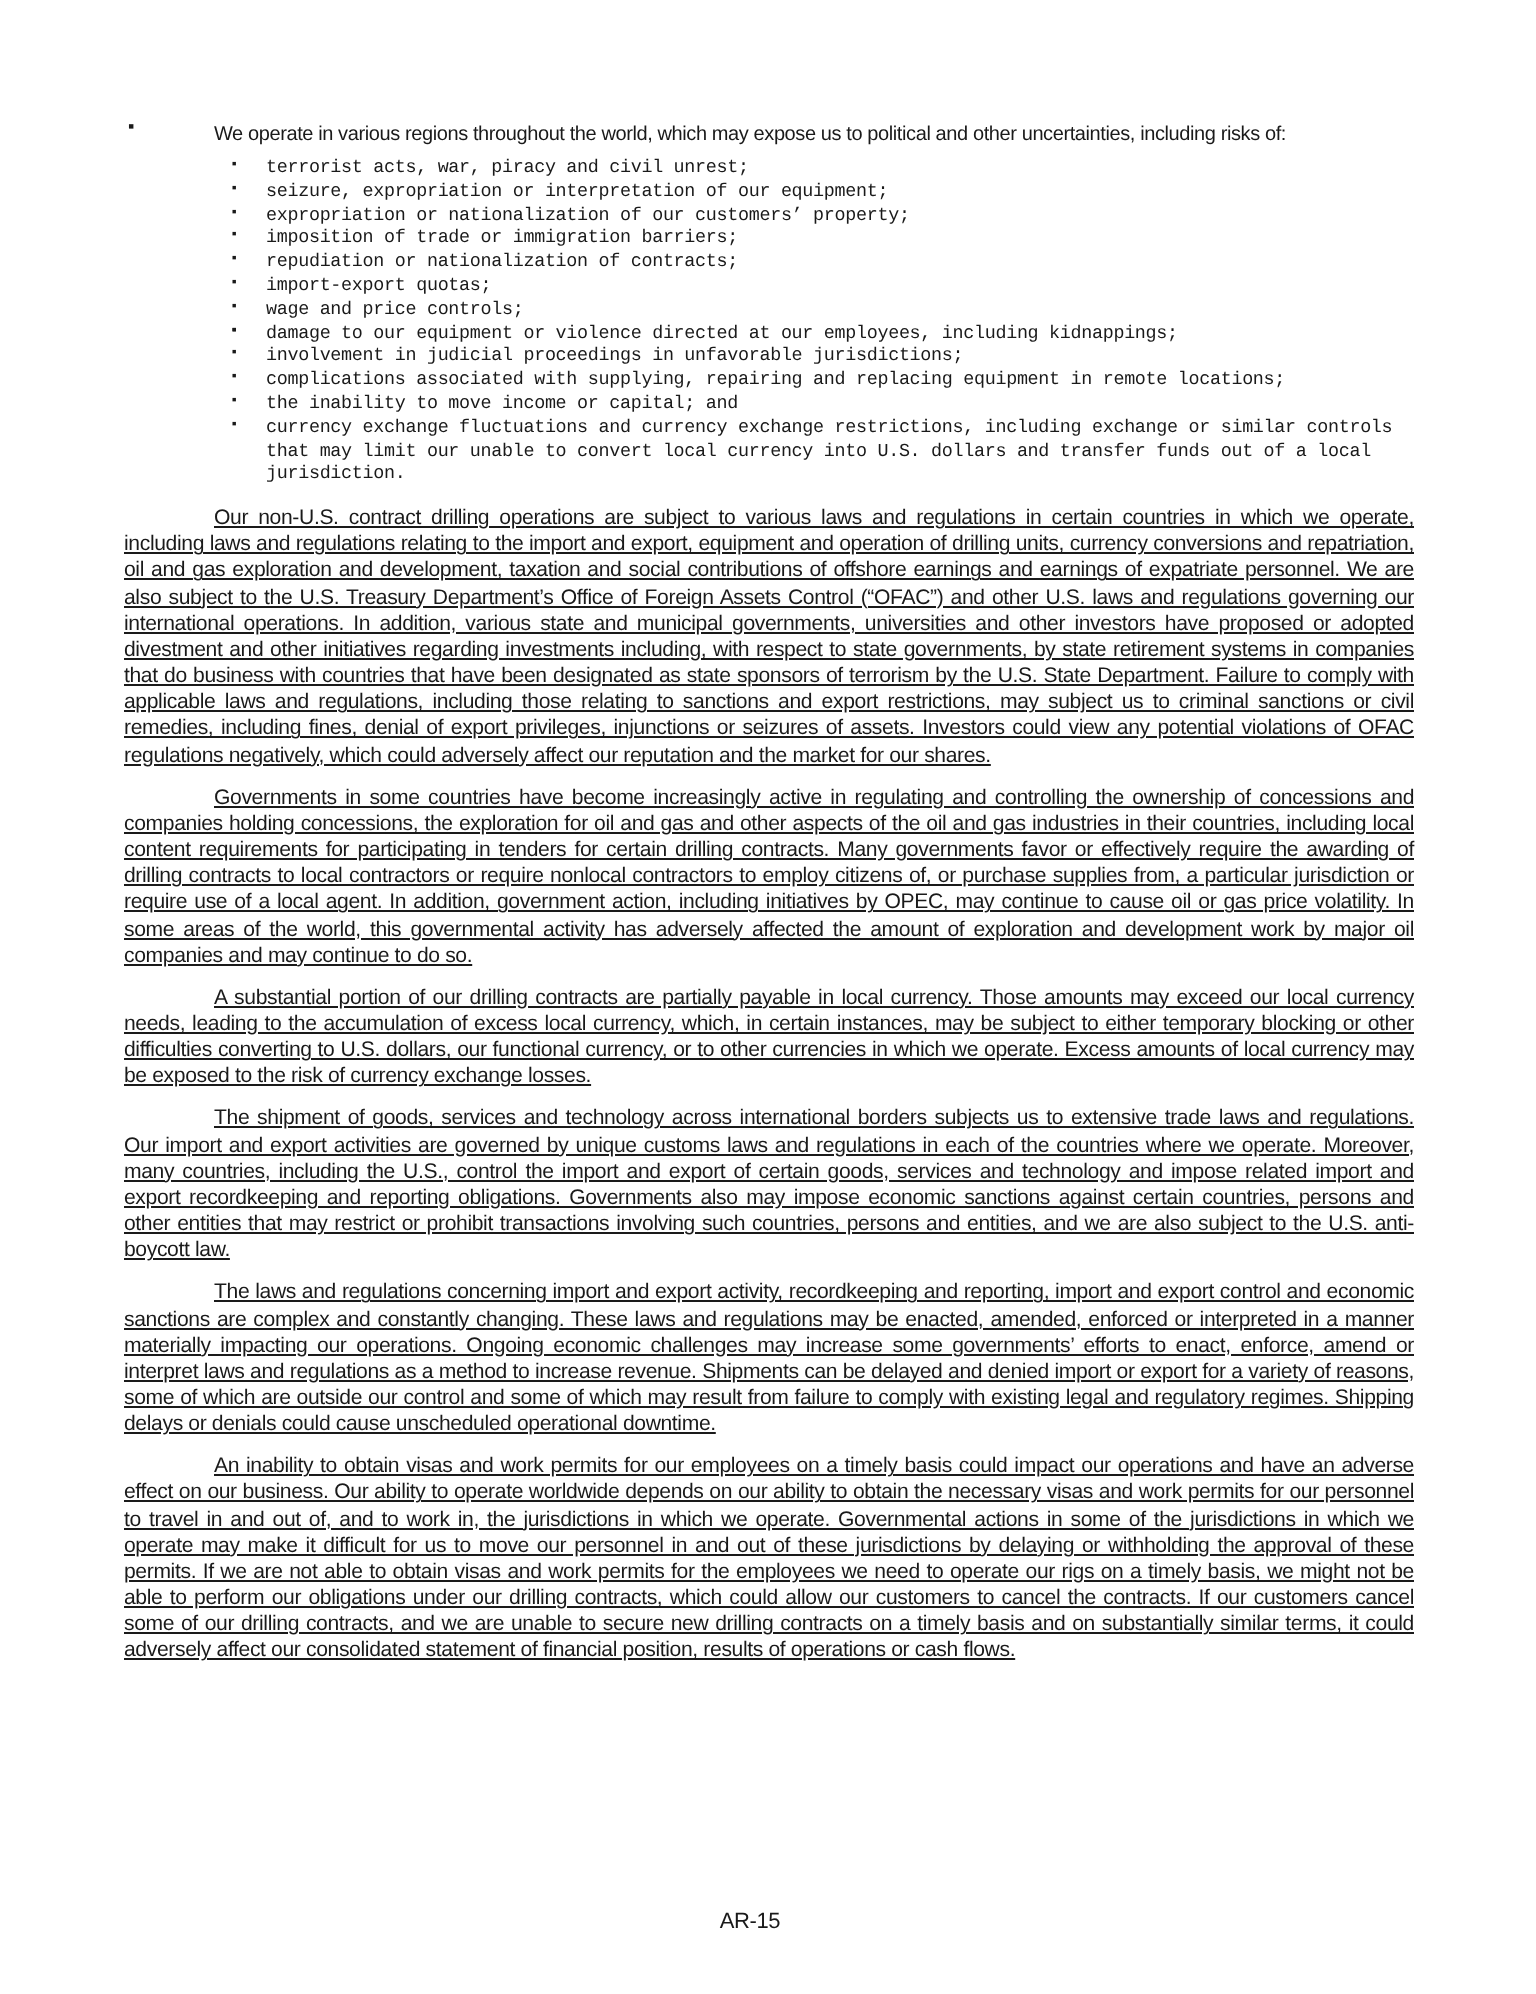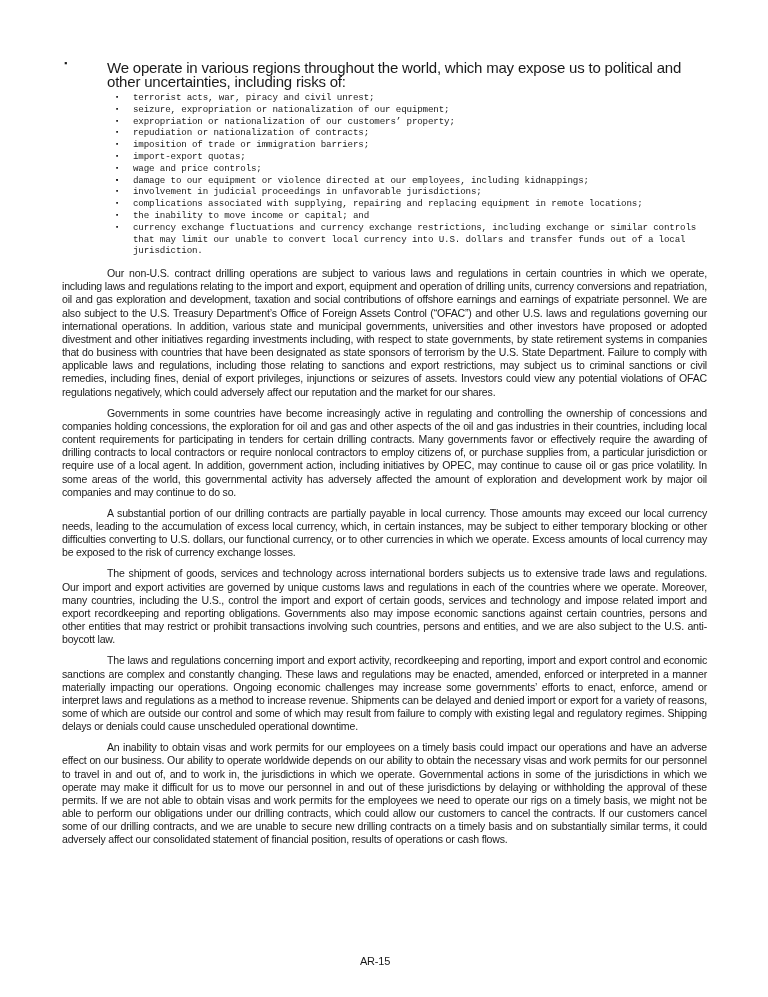--- a/index.html
+++ b/index.html
@@ -3,44 +3,44 @@
 <meta charset="utf-8">
 <style>
   html, body { margin: 0; padding: 0; background: #ffffff; }
   body {
     width: 768px; height: 997px; position: relative; overflow: hidden;
     font-family: "Liberation Sans", sans-serif; color: #1a1a1a;
   }
   .page { position: absolute; left: 62px; top: 56px; width: 645px; }
   .risk-head { position: relative; font-size: 11.2px; font-weight: bold; font-style: italic; line-height: 14px; padding-left: 24px; letter-spacing: -0.15px; }
   .risk-head .mk { position: absolute; left: 2px; top: 0; font-style: normal; font-size: 9px; }
-  .intro { margin: 5px 0 3px 45px; font-size: 15px; line-height: 14px; letter-spacing: -0.2px; }
+  .intro { margin: 5px 0 3px 45px; font-size: 10px; line-height: 14px; letter-spacing: -0.2px; }
   ul.risks { list-style: none; margin: 0; padding: 0 0 0 71px; font-family: Liberation Mono, monospace; }
   ul.risks li { position: relative; font-size: 9.2px; line-height: 11.8px; letter-spacing: -0.15px; }
   ul.risks li .mk { position: absolute; left: -18px; top: 0; font-size: 7px; }
-  p.para { margin: 8px 0 0 0; font-size: 10.55px; line-height: 13.15px; text-align: justify; text-indent: 45px; letter-spacing: -0.18px; }
+  p.para { margin: 8px 0 0 0; font-size: 10.55px; line-height: 13.15px; text-align: justify; text-indent: 45px; letter-spacing: -0.18px; text-decoration: underline; }
   p.para.first { margin-top: 10px; }
   .footer { position: absolute; top: 955px; left: 0; width: 750px; text-align: center; font-size: 11px; letter-spacing: -0.2px; }
 </style>
 </head>
 <body>
 
 <div class="page">
   <div class="risk-head">
     <span class="mk">▪</span>
   </div>
 
   <div class="intro">We operate in various regions throughout the world, which may expose us to political and other uncertainties, including risks of:</div>
 
   <ul class="risks">
     <li><span class="mk">▪</span><span>terrorist acts, war, piracy and civil unrest;</span></li>
-    <li><span class="mk">▪</span><span>seizure, expropriation or nationalization of our equipment;</span></li>
+    <li><span class="mk">▪</span><span>seizure, expropriation or interpretation of our equipment;</span></li>
     <li><span class="mk">▪</span><span>expropriation or nationalization of our customers’ property;</span></li>
+    <li><span class="mk">▪</span><span>imposition of trade or immigration barriers;</span></li>
     <li><span class="mk">▪</span><span>repudiation or nationalization of contracts;</span></li>
-    <li><span class="mk">▪</span><span>imposition of trade or immigration barriers;</span></li>
     <li><span class="mk">▪</span><span>import-export quotas;</span></li>
     <li><span class="mk">▪</span><span>wage and price controls;</span></li>
     <li><span class="mk">▪</span></li>
     <li><span class="mk">▪</span><span>damage to our equipment or violence directed at our employees, including kidnappings;</span></li>
     <li><span class="mk">▪</span><span>involvement in judicial proceedings in unfavorable jurisdictions;</span></li>
     <li><span class="mk">▪</span><span>complications associated with supplying, repairing and replacing equipment in remote locations;</span></li>
     <li><span class="mk">▪</span><span>the inability to move income or capital; and</span></li>
     <li><span class="mk">▪</span><span>currency exchange fluctuations and currency exchange restrictions, including exchange or similar controls that may limit our unable to convert local currency into U.S. dollars and transfer funds out of a local jurisdiction.</span></li>
   </ul>
 

